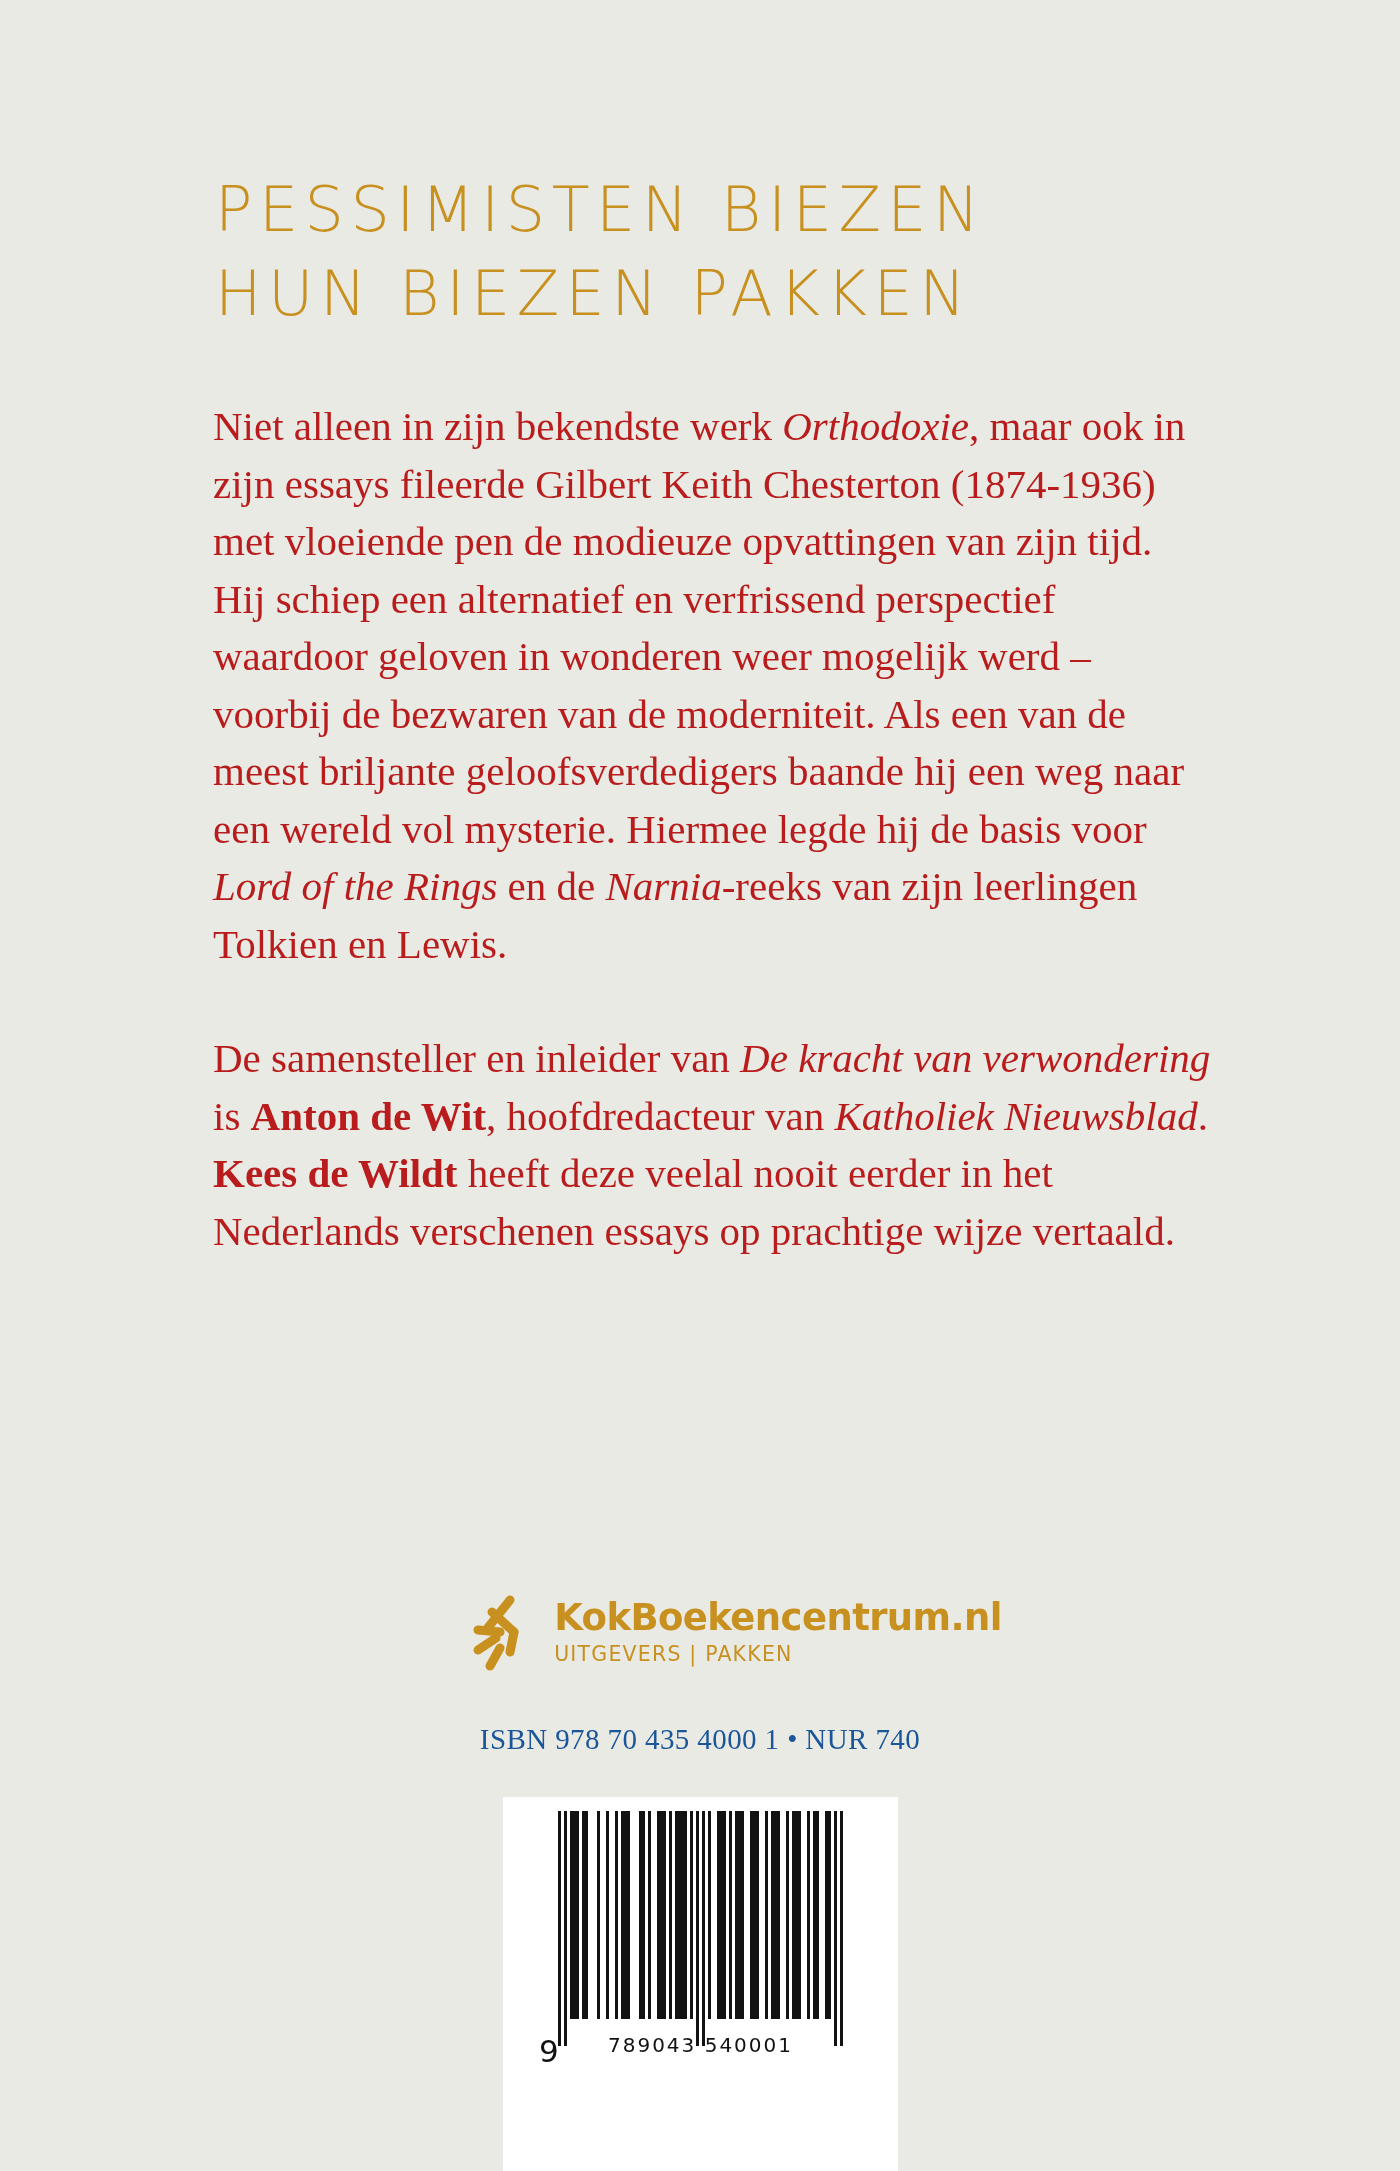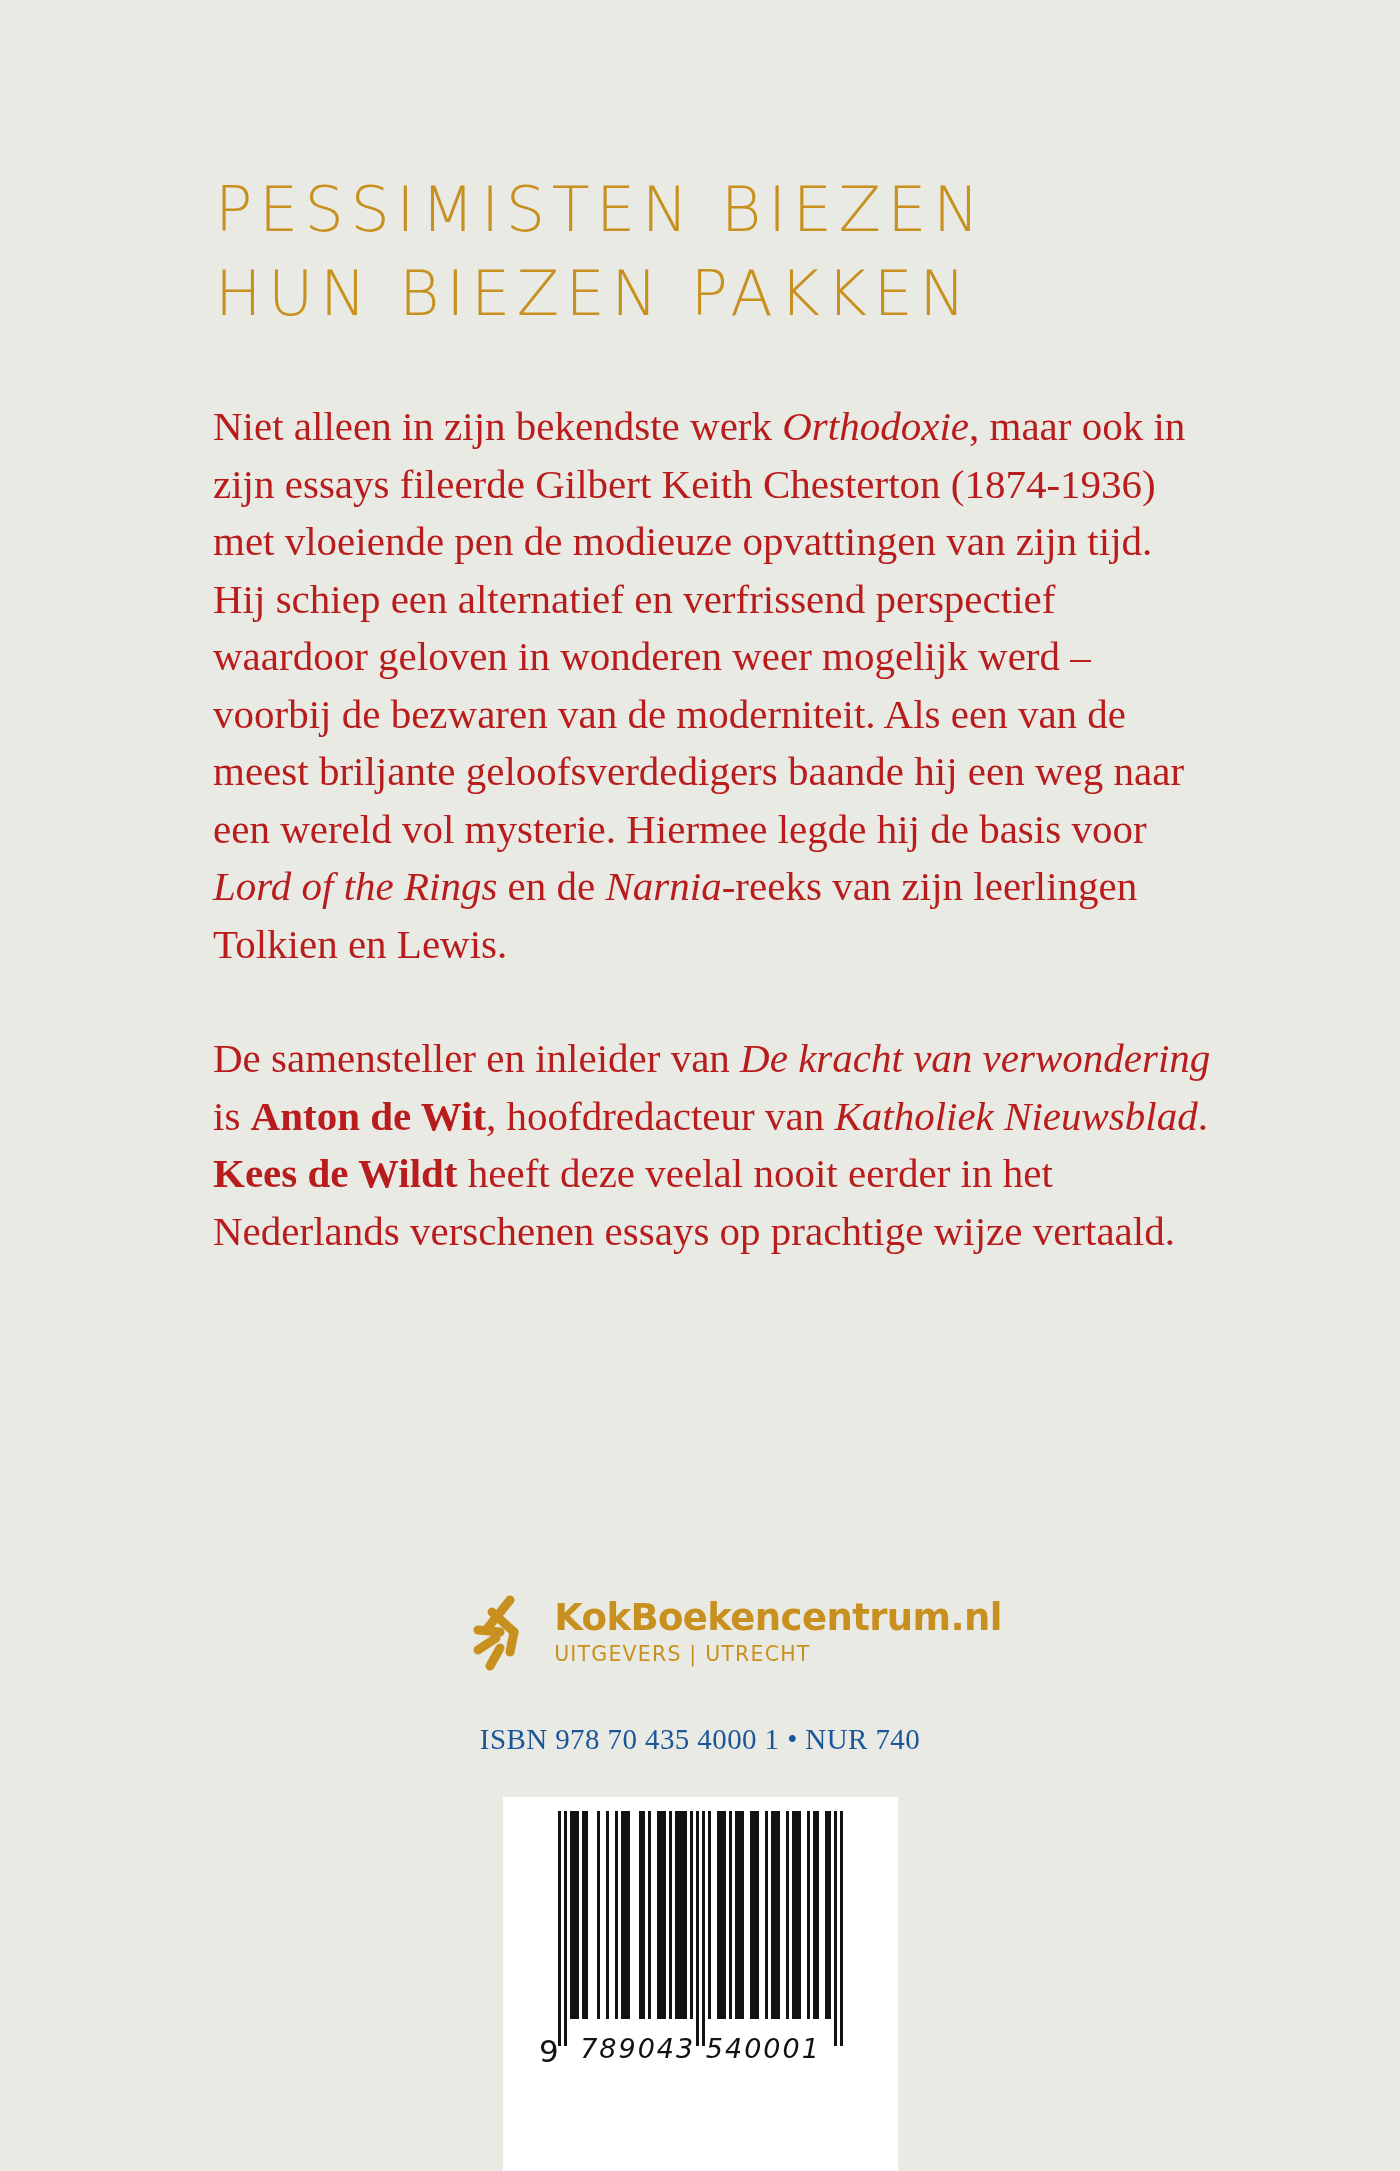--- a/index.html
+++ b/index.html
@@ -157,24 +157,23 @@
     height: 235px;
   }
   .sp { background: transparent; }
   .barcode-digits {
     position: absolute;
     top: 236px;
     left: 0;
     width: 395px;
     text-align: center;
     font-family: "DejaVu Sans", sans-serif;
-    font-size: 27px;
+    font-size: 20px;
     letter-spacing: 2px;
     color: #121212;
-    font-style: italic;
   }
   .digit-lead {
     position: absolute;
     left: 36px;
     top: 236px;
     font-family: "DejaVu Sans", sans-serif;
     font-size: 31px;
     color: #121212;
   }
 </style>
@@ -201,21 +200,21 @@
           <path d="M40 8 L16 38"></path>
           <path d="M22 20 L44 40"></path>
           <path d="M8 38 L30 40"></path>
           <path d="M8 58 L26 46"></path>
           <path d="M44 40 L40 60"></path>
           <path d="M30 56 L20 74"></path>
         </g>
       </svg>
       <div class="logo-words">
         <div class="logo-name">KokBoekencentrum.nl</div>
-        <div class="logo-sub">UITGEVERS | UTRECHT</div>
+        <div class="logo-sub">UITGEVERS | PAKKEN</div>
       </div>
     </div>
   </div>
 
   <div class="isbn-line">ISBN 978 70 435 4000 1 • NUR 740</div>
 
   <div class="barcode-panel">
     <div class="barcode-inner">
       <div class="bars" id="bars">
           <div class="bar guard" style="width: 3px;"></div>

